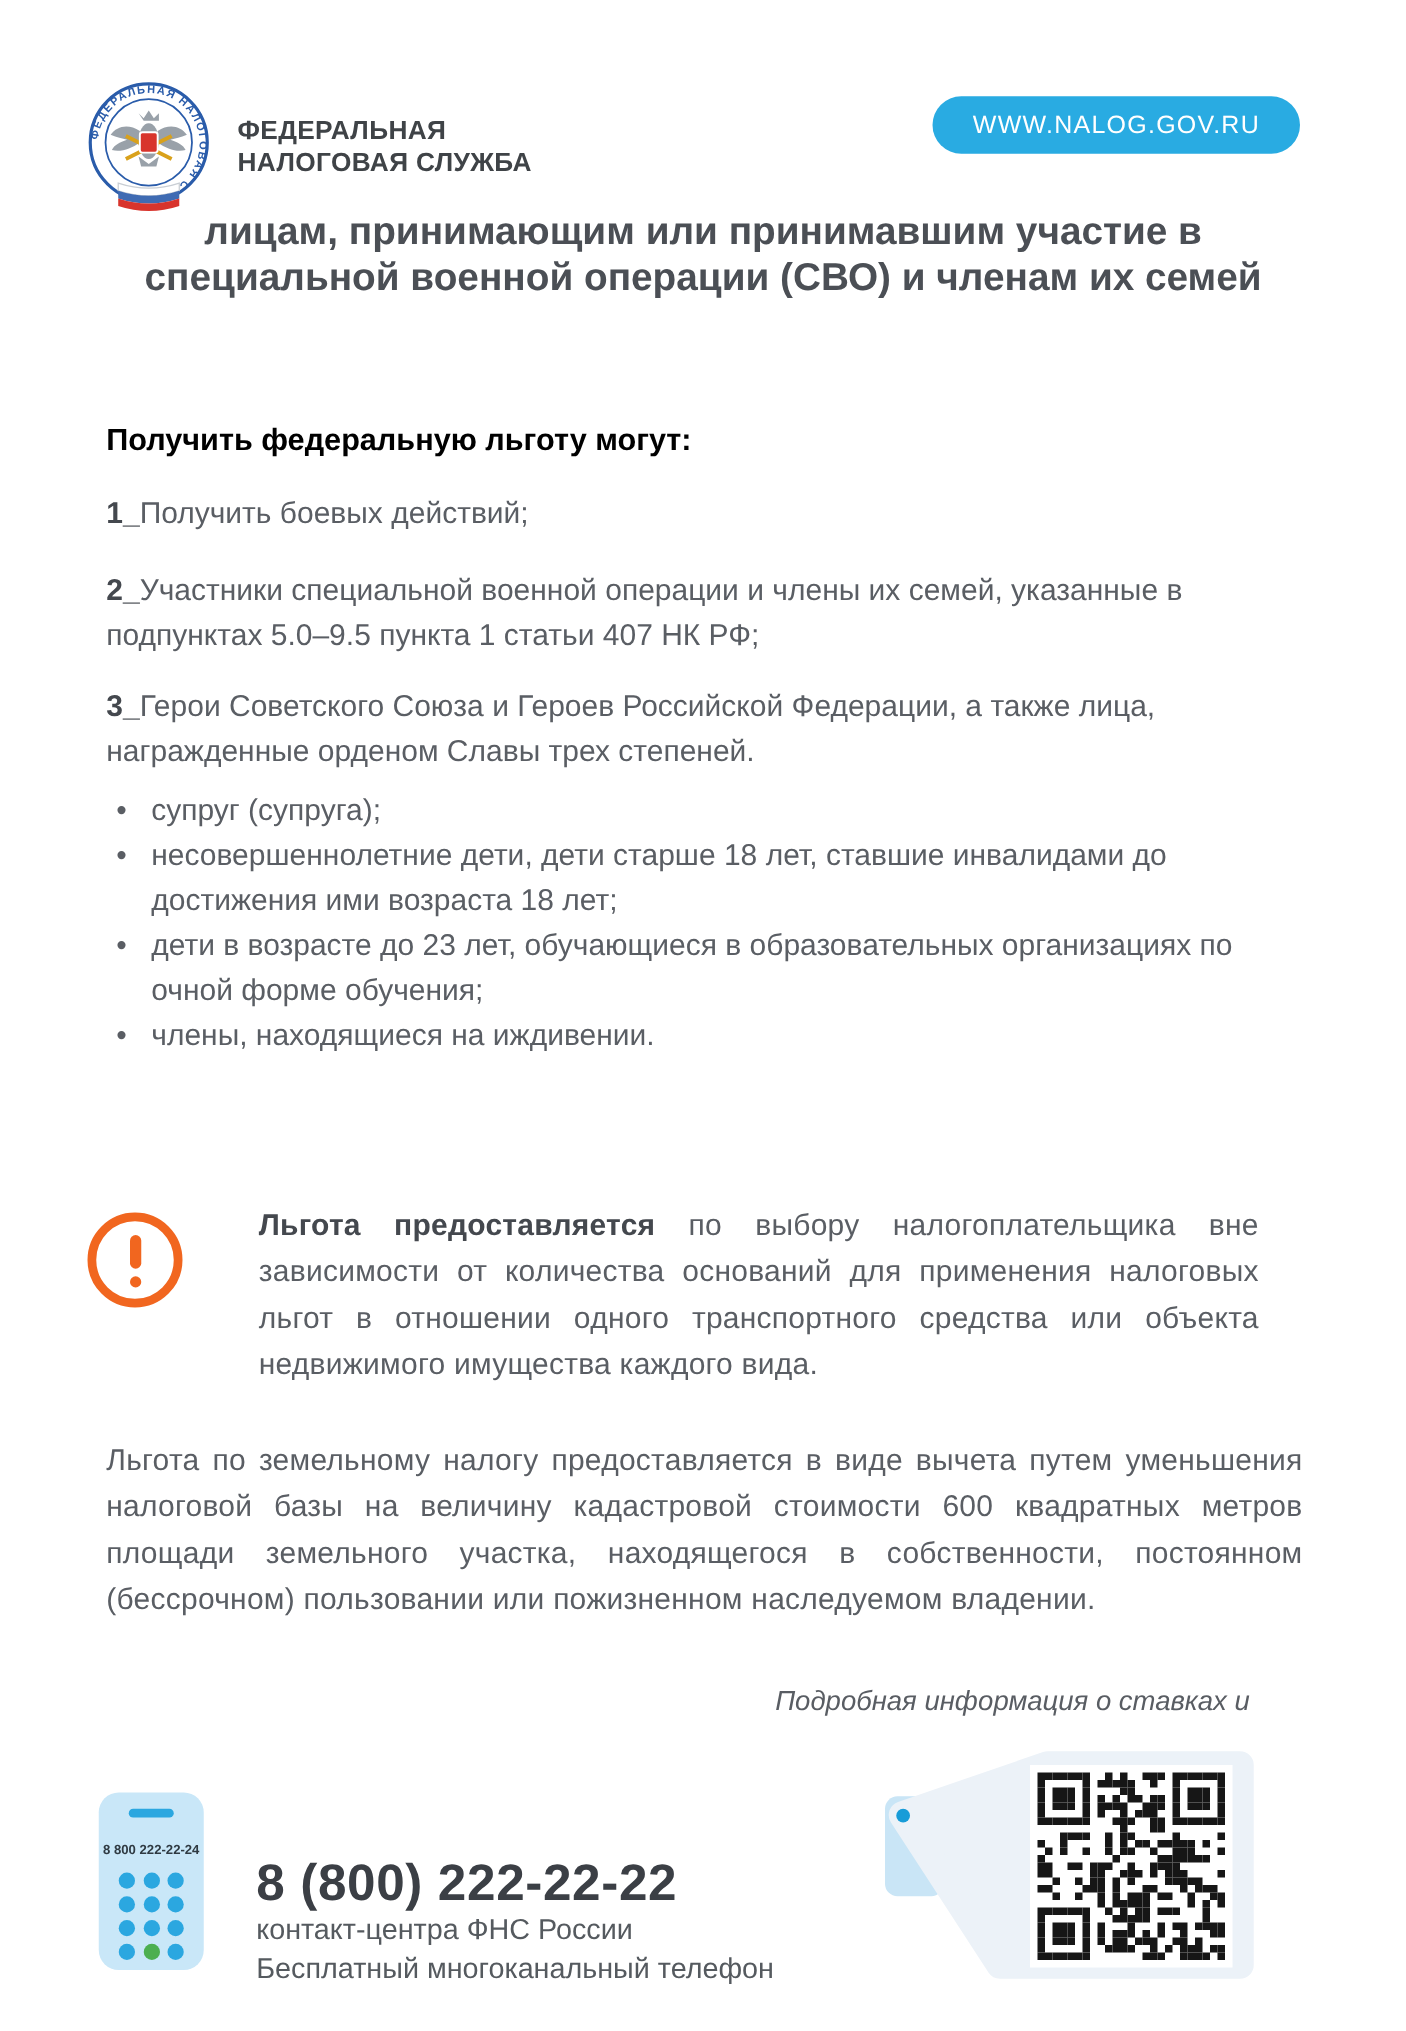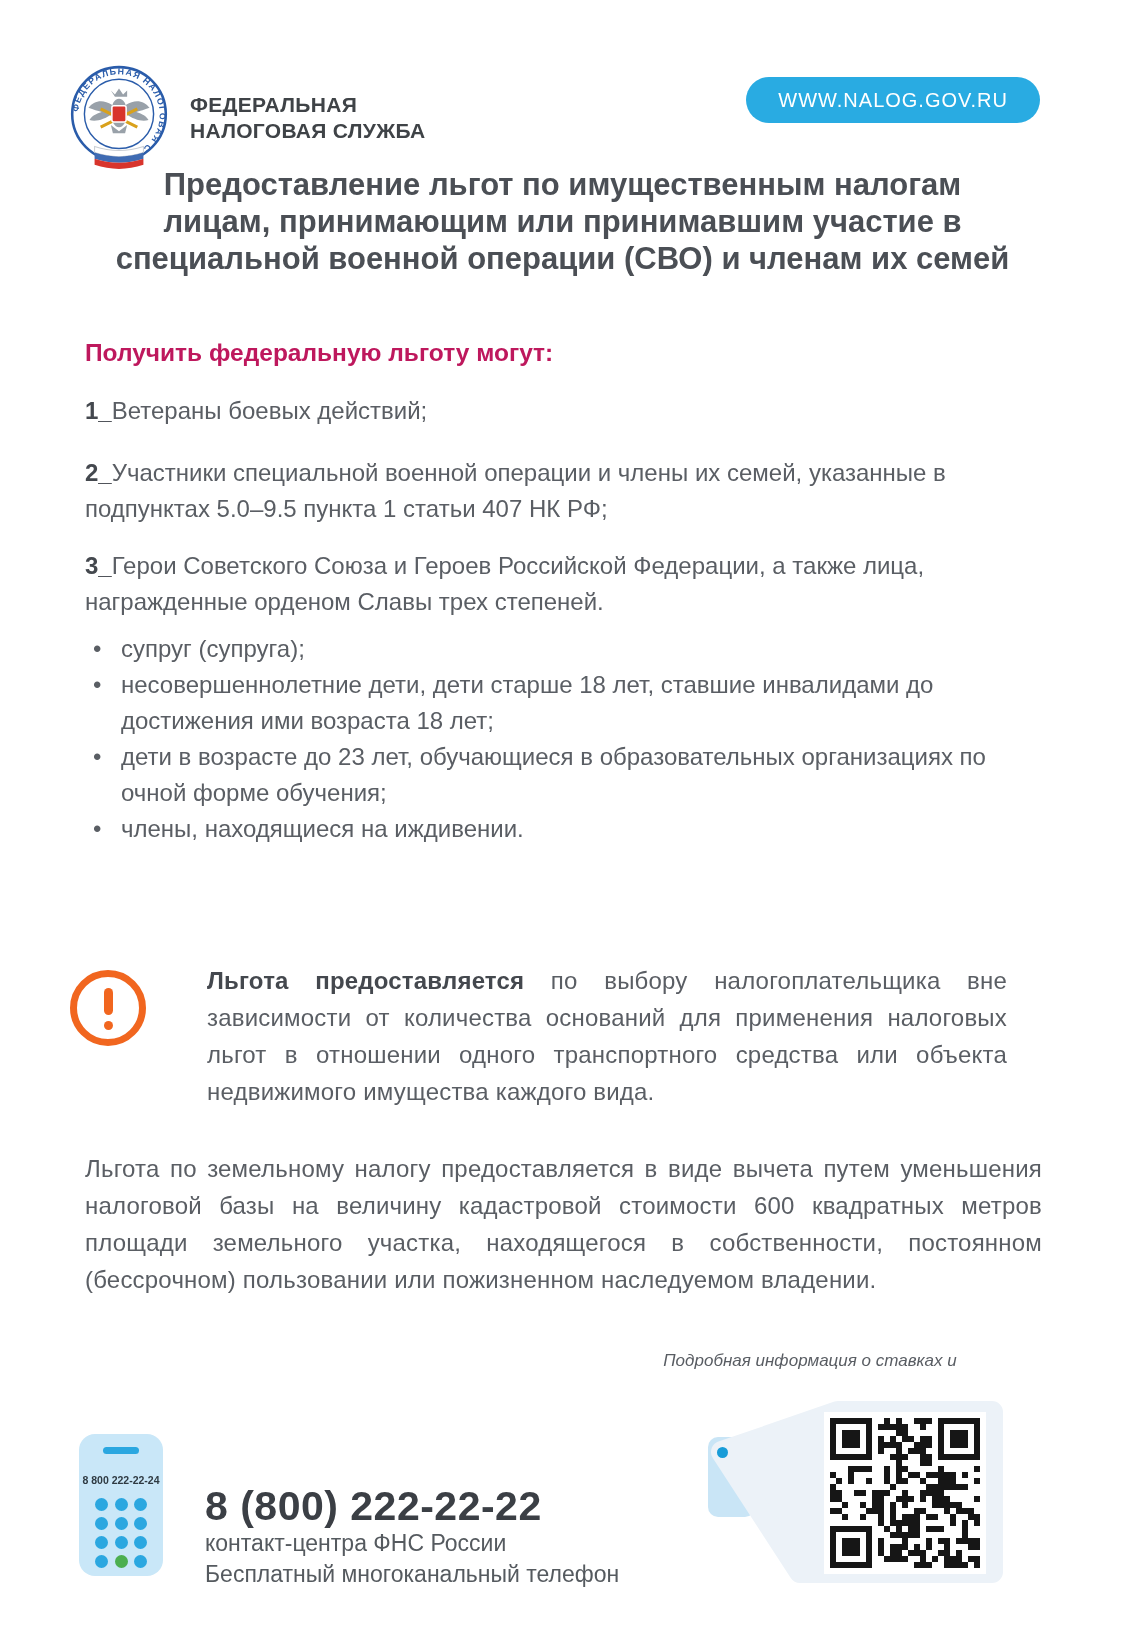--- a/index.html
+++ b/index.html
@@ -13,21 +13,21 @@
   .url-pill{position:absolute;right:85px;top:77px;height:46px;border-radius:23px;background:#29ABE2;
             color:#fff;display:flex;align-items:center;padding:0 32px;font-size:20px;
             letter-spacing:1px;font-weight:400;}
 
   
   .title{position:absolute;left:60px;top:166px;width:1005px;text-align:center;
          font-size:31px;line-height:37px;font-weight:700;color:#4b4f55;}
 
   
   .content{position:absolute;left:85px;top:338px;width:957px;font-size:24px;line-height:36.5px;}
-  .content h2{font-size:24.5px;font-weight:700;color:#be185d;margin:0 0 25px;line-height:30px;}
+  .content h2{font-size:24.5px;font-weight:700;color:#000000;margin:0 0 25px;line-height:30px;}
   .num-item{margin:0;}
   .num-item.m1{margin-bottom:25px;}
   .num-item.m2{margin-bottom:20px;}
   .num-item.m3{margin-bottom:12px;}
   .num-item b{color:#44484e;font-weight:700;}
   .family-intro{margin:0;}
   ul.family{list-style:none;margin:-2px 0 0;padding:0;line-height:36px;}
   ul.family li{position:relative;padding-left:36px;}
   ul.family li::before{content:"\2022";position:absolute;left:8px;color:#5a5e64;}
 
@@ -42,21 +42,21 @@
   .notice-text{margin-left:122px;width:800px;text-align:justify;font-size:24px;line-height:37px;
                letter-spacing:.2px;padding-top:2px;}
   .notice-text b{color:#44484e;font-weight:700;}
 
   
   .land{position:absolute;left:85px;top:1150px;width:957px;text-align:justify;
         font-size:24px;line-height:37px;letter-spacing:.2px;margin:0;}
 
   
   .qr-caption{position:absolute;left:600px;top:1346px;width:420px;text-align:center;
-              font-style:italic;font-size:17px;line-height:30px;color:#595d63;}
+              font-style:italic;font-size:22px;line-height:30px;color:#595d63;}
 
   
   .phone-icon{position:absolute;left:79px;top:1434px;width:84px;height:142px;background:#C9E7F8;
               border-radius:16px;}
   .phone-icon .speaker{position:absolute;left:50%;top:13px;width:36px;height:7px;margin-left:-18px;
                        border-radius:4px;background:#2BA7E0;}
   .phone-icon .mini-number{position:absolute;top:40px;width:100%;text-align:center;
                            font-size:10.5px;font-weight:700;color:#2f3a42;letter-spacing:0;}
   .phone-icon .keypad{position:absolute;left:50%;top:64px;margin-left:-26px;display:grid;
                       grid-template-columns:repeat(3,13px);grid-gap:6px 6.5px;}
@@ -112,29 +112,28 @@
       <div>ФЕДЕРАЛЬНАЯ</div>
       <div>НАЛОГОВАЯ СЛУЖБА</div>
     </div>
   </div>
 
   <div class="url-pill">
     <span>WWW.NALOG.GOV.RU</span>
   </div>
 
   <div class="title">
-    <div>Предоставление льгот по имущественным налогам</div>
     <div>лицам, принимающим или принимавшим участие в</div>
     <div>специальной военной операции (СВО) и членам их семей</div>
   </div>
 
   <div class="content">
     <h2>Получить федеральную льготу могут:</h2>
 
-    <p class="num-item m1"><b>1_</b><span>Ветераны боевых действий;</span></p>
+    <p class="num-item m1"><b>1_</b><span>Получить боевых действий;</span></p>
 
     <p class="num-item m2"><b>2_</b><span>Участники специальной военной операции и члены их семей, указанные в подпунктах 5.0–9.5 пункта 1 статьи 407 НК РФ;</span></p>
 
     <p class="num-item m3"><b>3_</b><span>Герои Советского Союза и Героев Российской Федерации, а также лица, награжденные орденом Славы трех степеней.</span></p>
 
 
     <ul class="family">
       <li>супруг (супруга);</li>
       <li>несовершеннолетние дети, дети старше 18 лет, ставшие инвалидами до достижения ими возраста 18 лет;</li>
       <li>дети в возрасте до 23 лет, обучающиеся в образовательных организациях по очной форме обучения;</li>

